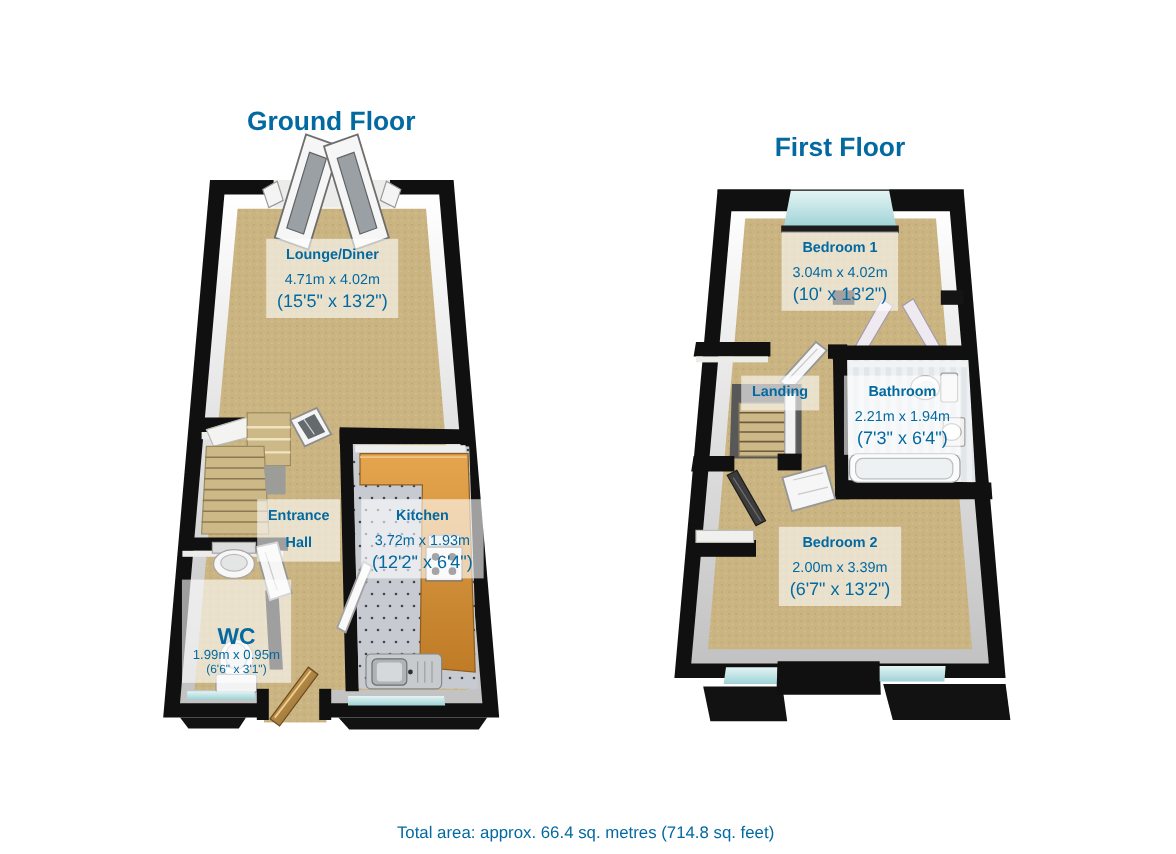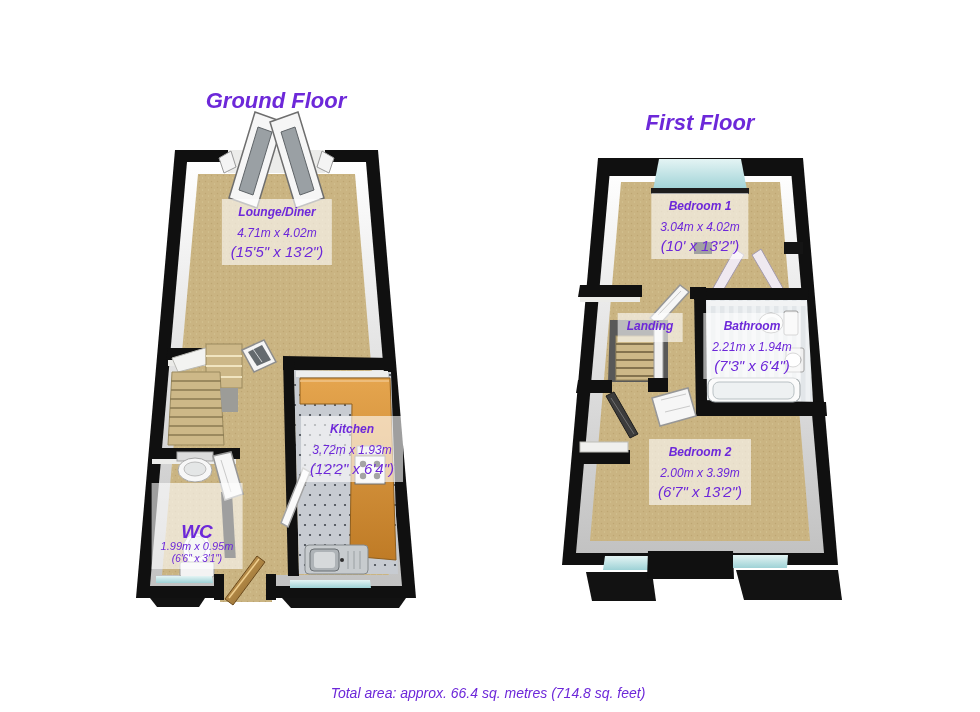--- a/index.html
+++ b/index.html
@@ -1,17 +1,17 @@
 <!DOCTYPE html>
 <html><head>
 <meta charset="utf-8">
 <style>
   html,body{margin:0;padding:0;background:#ffffff;}
   .stage{position:relative;width:980px;height:712px;background:#ffffff;overflow:hidden;
-         font-family:"Liberation Sans",sans-serif;color:#6d28d9;font-style:italic;}
+         font-family:"Liberation Sans",sans-serif;color:#0369a1;}
   .stage svg{position:absolute;left:0;top:0;}
   .lbl{position:absolute;transform:translateX(-50%);text-align:center;white-space:nowrap;}
   .box{background:rgba(255,255,255,0.6);padding:2px 9px 4px;}
   .ft{font-weight:bold;font-size:22px;line-height:24px;}
   .fs{font-size:13px;line-height:15px;}
   .rn{font-weight:bold;font-size:12px;line-height:23px;}
   .dm{font-size:12px;line-height:19px;}
   .di{font-size:15px;line-height:18px;}
   .rn-s{font-weight:bold;font-size:19px;line-height:17px;margin-top:38px;}
   .dm-s{font-size:11px;line-height:13px;}
@@ -249,20 +249,24 @@
 </svg>
 
   <div class="lbl ft" style="left:276px;top:89px;">Ground Floor</div>
 
   <div class="lbl box" style="left:277px;top:199px;">
     <div class="rn">Lounge/Diner</div>
     <div class="dm">4.71m x 4.02m</div>
     <div class="di">(15'5" x 13'2")</div>
   </div>
 
+  <div class="lbl box" style="left:249px;top:416px;">
+    <div class="rn">Entrance</div>
+    <div class="rn">Hall</div>
+  </div>
 
   <div class="lbl box" style="left:352px;top:416px;">
     <div class="rn">Kitchen</div>
     <div class="dm">3.72m x 1.93m</div>
     <div class="di">(12'2" x 6'4")</div>
   </div>
 
   <div class="lbl box" style="left:197px;top:483px;">
     <div class="rn-s">WC</div>
     <div class="dm-s">1.99m x 0.95m</div>

